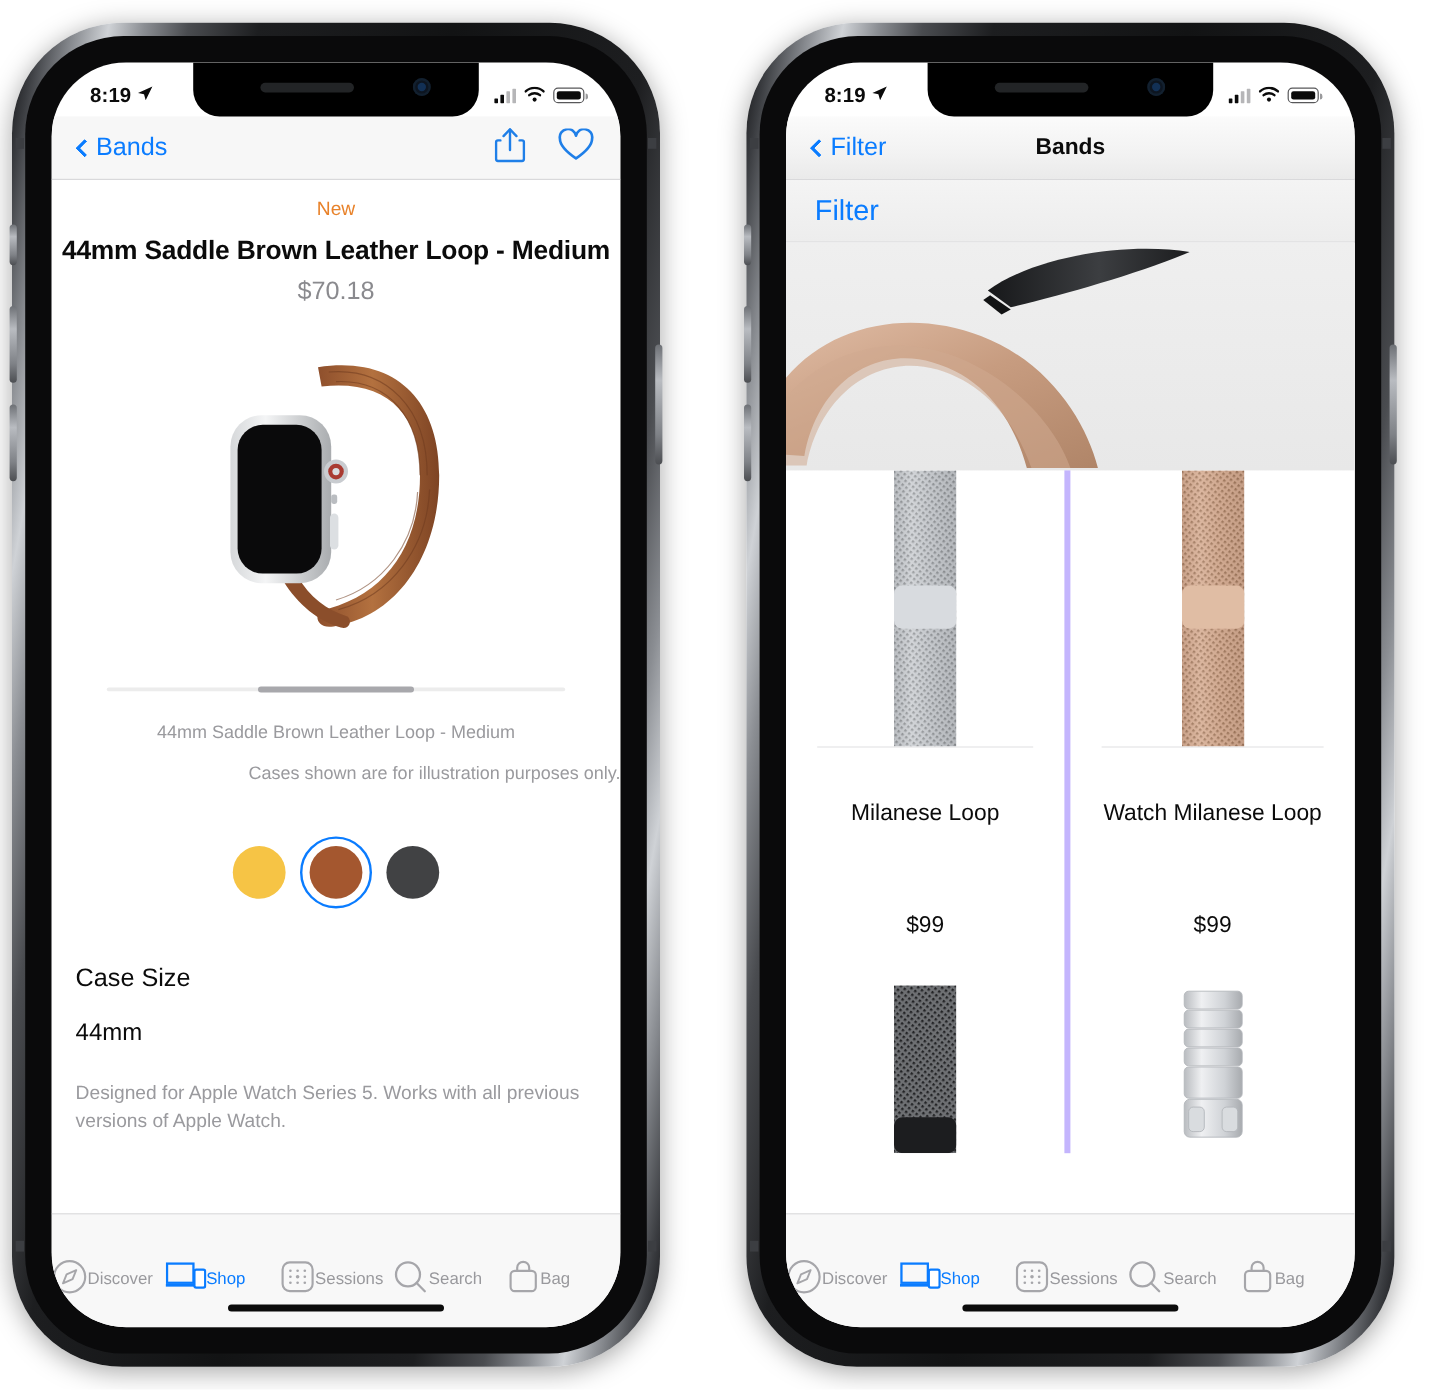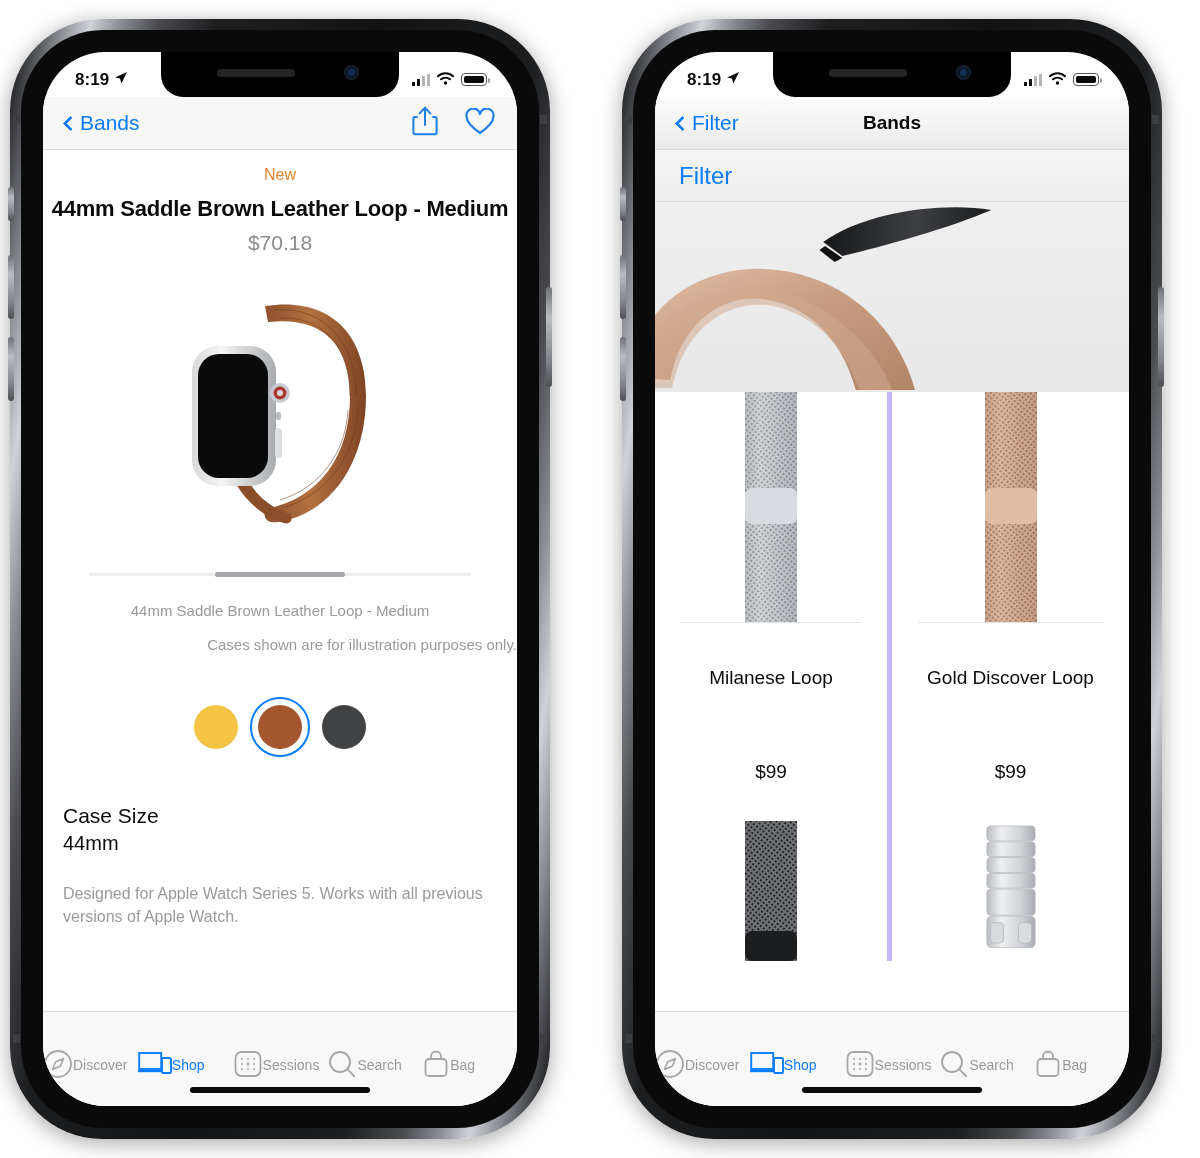--- a/index.html
+++ b/index.html
@@ -107,21 +107,21 @@
 
   .sub-desc { text-align:center; color:#9a9a9e; font-size:15px; margin-top:26px; }
   .sub-desc2{ text-align:right; color:#9a9a9e; font-size:15px; margin-top:17px; }
 
   .swatches { display:flex; justify-content:center; gap:20px; margin-top:52px; }
   .swatch { width:44px; height:44px; border-radius:50%; position:relative; cursor:pointer; }
   .swatch.sel::after { content:""; position:absolute; inset:-8px; border-radius:50%; border:2.5px solid #0a7cff; }
 
   .section { padding: 0 20px; margin-top:55px; }
   .sec-title { font-size:21px; color:#0b0b0b; }
-  .sec-value { font-size:20px; color:#0b0b0b; margin-top:4px; }
+  .sec-value { font-size:20px; color:#0b0b0b; margin-top:22px; }
   .sec-note  { font-size:16px; color:#9a9a9e; margin-top:27px; line-height:1.45; }
 
   
   .tabbar {
     position:absolute; left:0; right:0; bottom:0; height:95px;
     background:#f8f8f8; border-top:1px solid #dcdcde;
     display:flex; z-index:25;
   }
   .tab { flex:1; display:flex; align-items:center; justify-content:flex-start; padding-top:9px; cursor:pointer; }
   .tab .ticon { height:32px; display:flex; align-items:center; justify-content:center; }
@@ -504,21 +504,21 @@
                         <rect width="4" height="4" fill="#d6b09a"></rect>
                           <rect width="2" height="2" fill="#8f6a52"></rect>
                       </pattern>
                     </defs>
                     <rect x="0" y="0" width="52" height="230" fill="url(#mp2)"></rect>
                     <rect x="0" y="0" width="52" height="230" fill="url(#gld)" opacity=".35"></rect>
                     <rect x="0" y="96" width="52" height="36" rx="7" fill="#e0bda4"></rect>
                   </svg>
                 </div>
                 <div class="rule"></div>
-                <div class="cname">Gold Discover Loop</div>
+                <div class="cname">Watch Milanese Loop</div>
                 <div class="cprice">$99</div>
                 <div class="cspace"></div>
               </div>
 
               <div class="rule" style="margin:0"></div>
 
               <div class="cell">
                 <div class="img" style="height:140px; overflow:hidden;">
                   <svg class="mesh" width="56" height="140" viewBox="0 0 56 140">
                     <defs>

